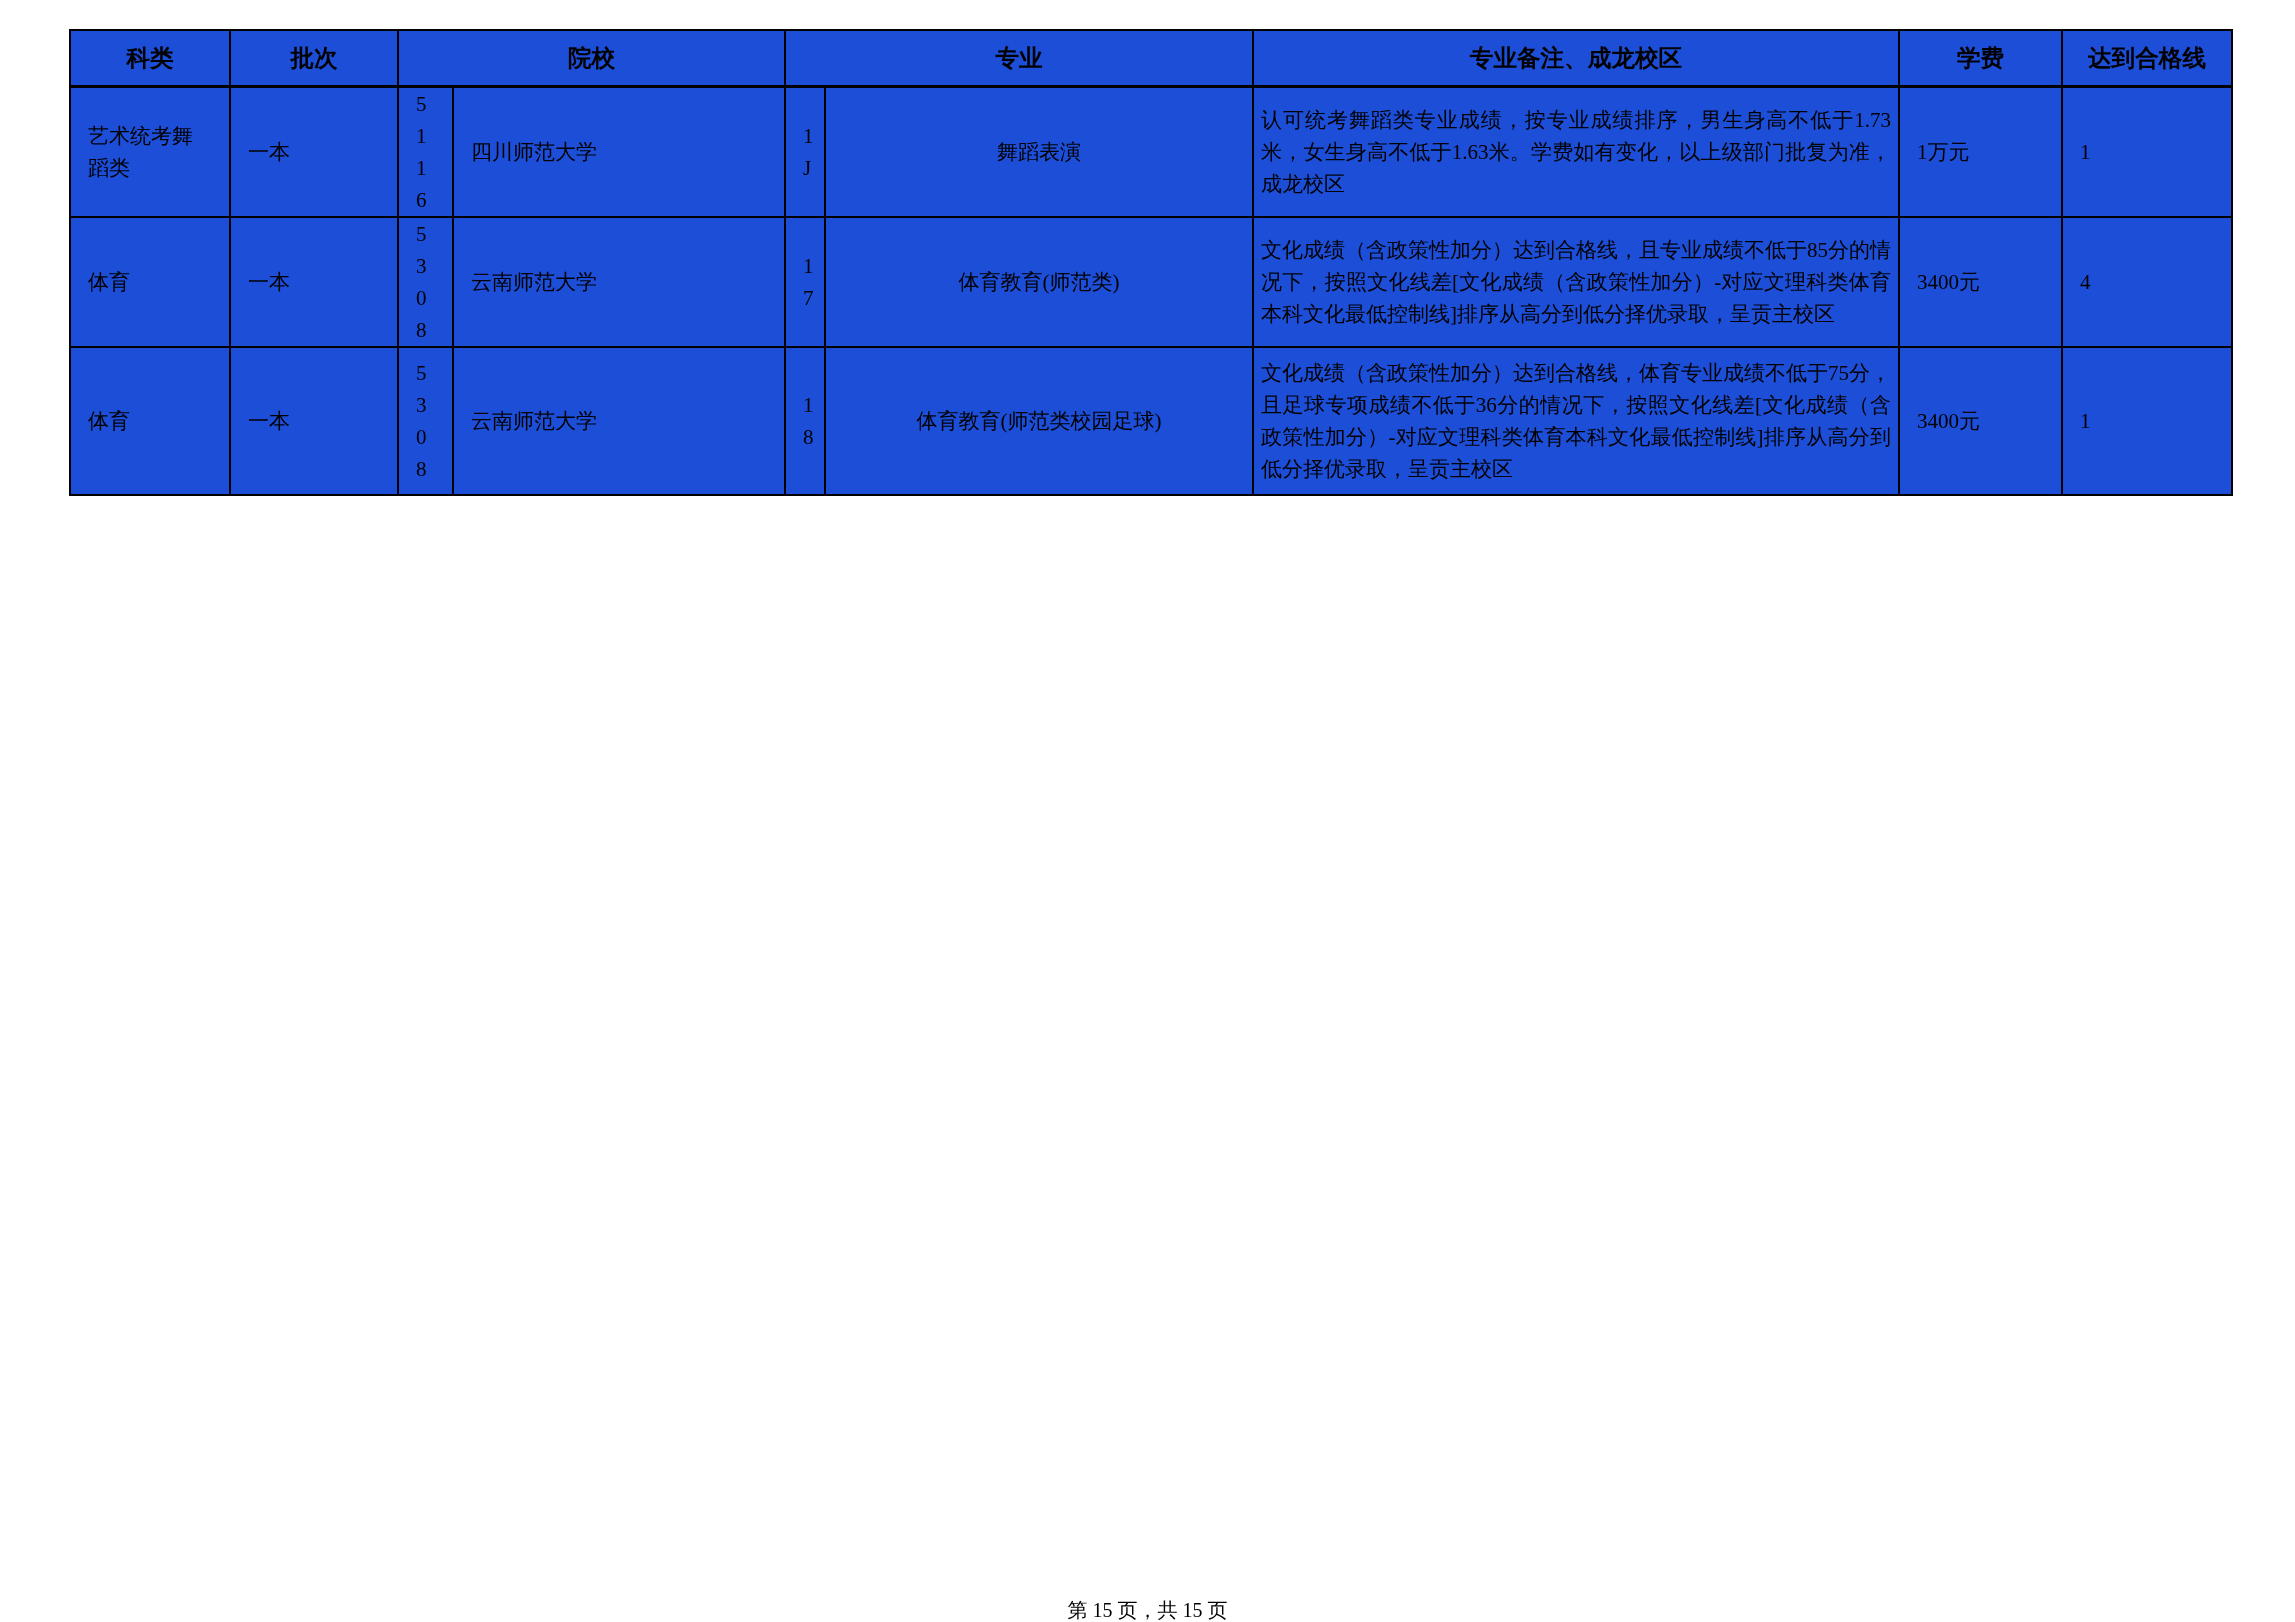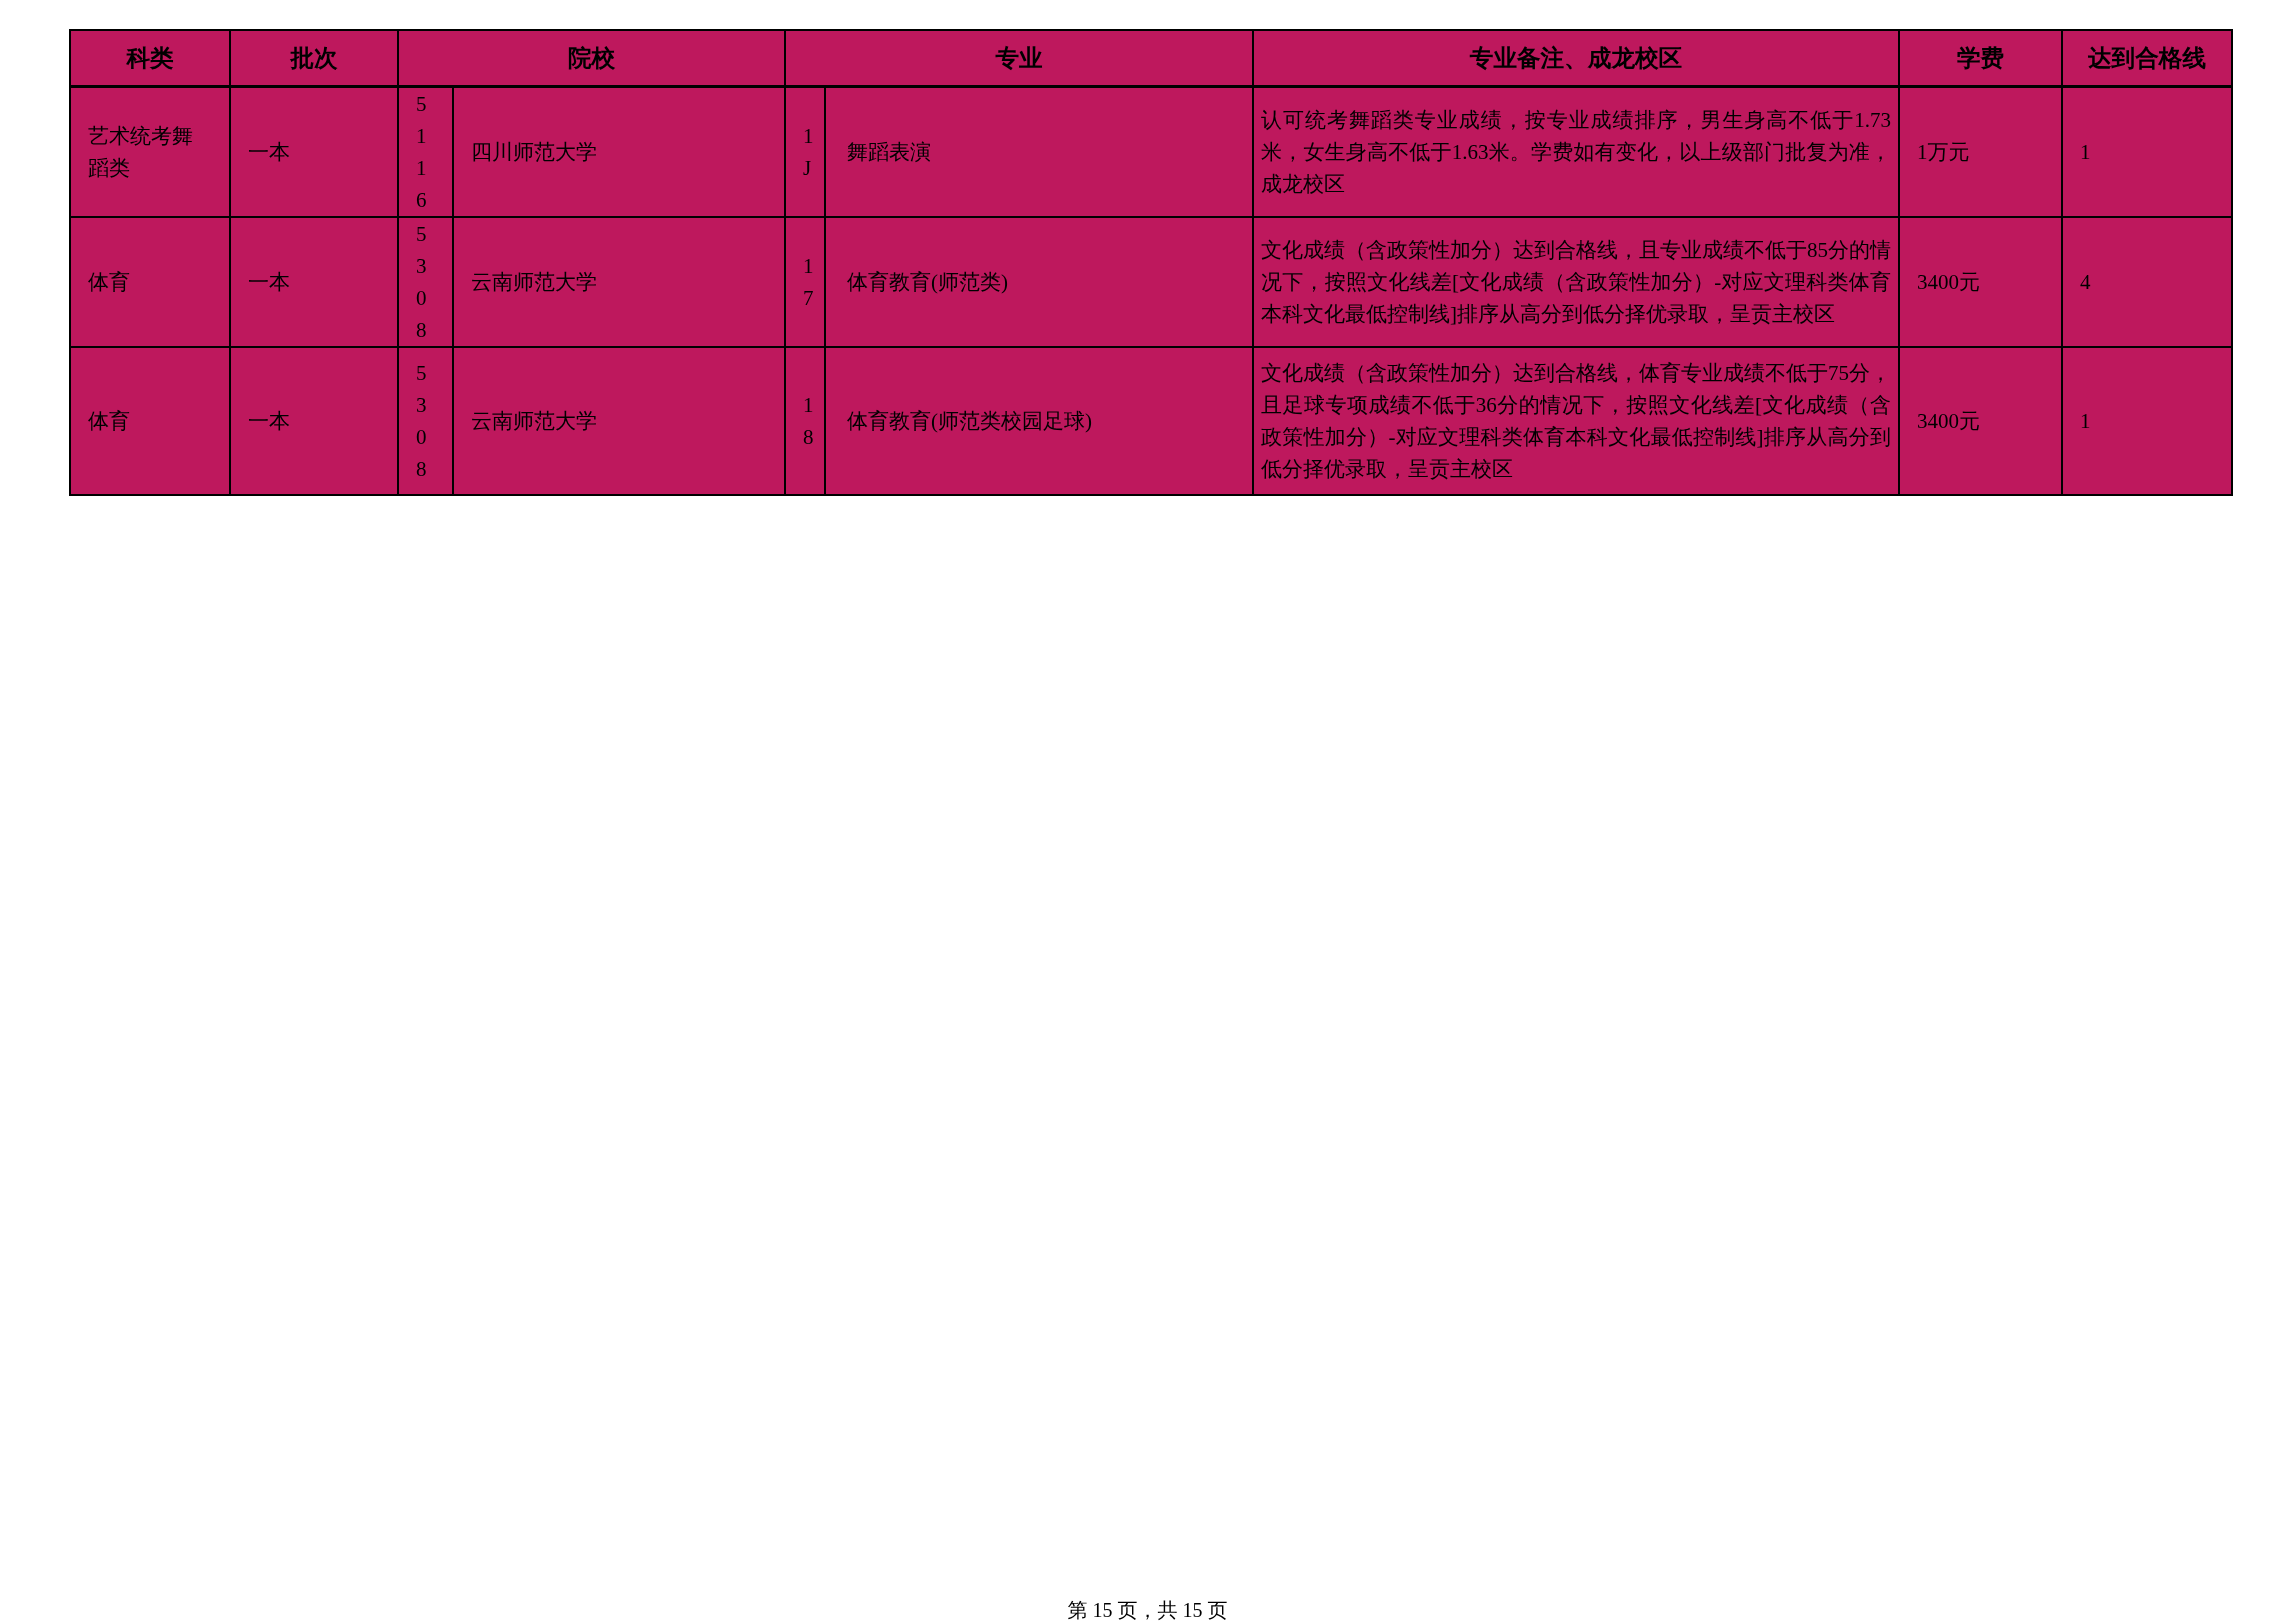--- a/index.html
+++ b/index.html
@@ -16,21 +16,21 @@
     color: #000000;
     overflow: hidden;
   }
   table.plan-table {
     position: absolute;
     left: 69px;
     top: 29px;
     width: 2162px;
     border-collapse: collapse;
     table-layout: fixed;
-    background: #be185d;
+    background: #1d4ed8;
   }
   table.plan-table th,
   table.plan-table td {
     border-left: 2.1px solid #000;
     border-right: 2.1px solid #000;
     border-top: 2.8px solid #000;
     border-bottom: 2.8px solid #000;
     vertical-align: middle;
     overflow: hidden;
     word-break: break-all;
@@ -50,21 +50,21 @@
     line-height: 32px;
   }
   tr.row-1 { height: 85px; }
   tr.row-2 { height: 115px; }
   tr.row-3 { height: 133px; }
   td.cell-center {
     text-align: left;
     padding: 0 17px;
   }
   td.cell-left {
-    text-align: left;
+    text-align: center;
     padding: 0 21px;
   }
   td.cell-notes {
     text-align: justify;
     text-justify: inter-ideograph;
     padding: 9px 7px;
   }
   .page-footer {
     position: absolute;
     left: 0;

